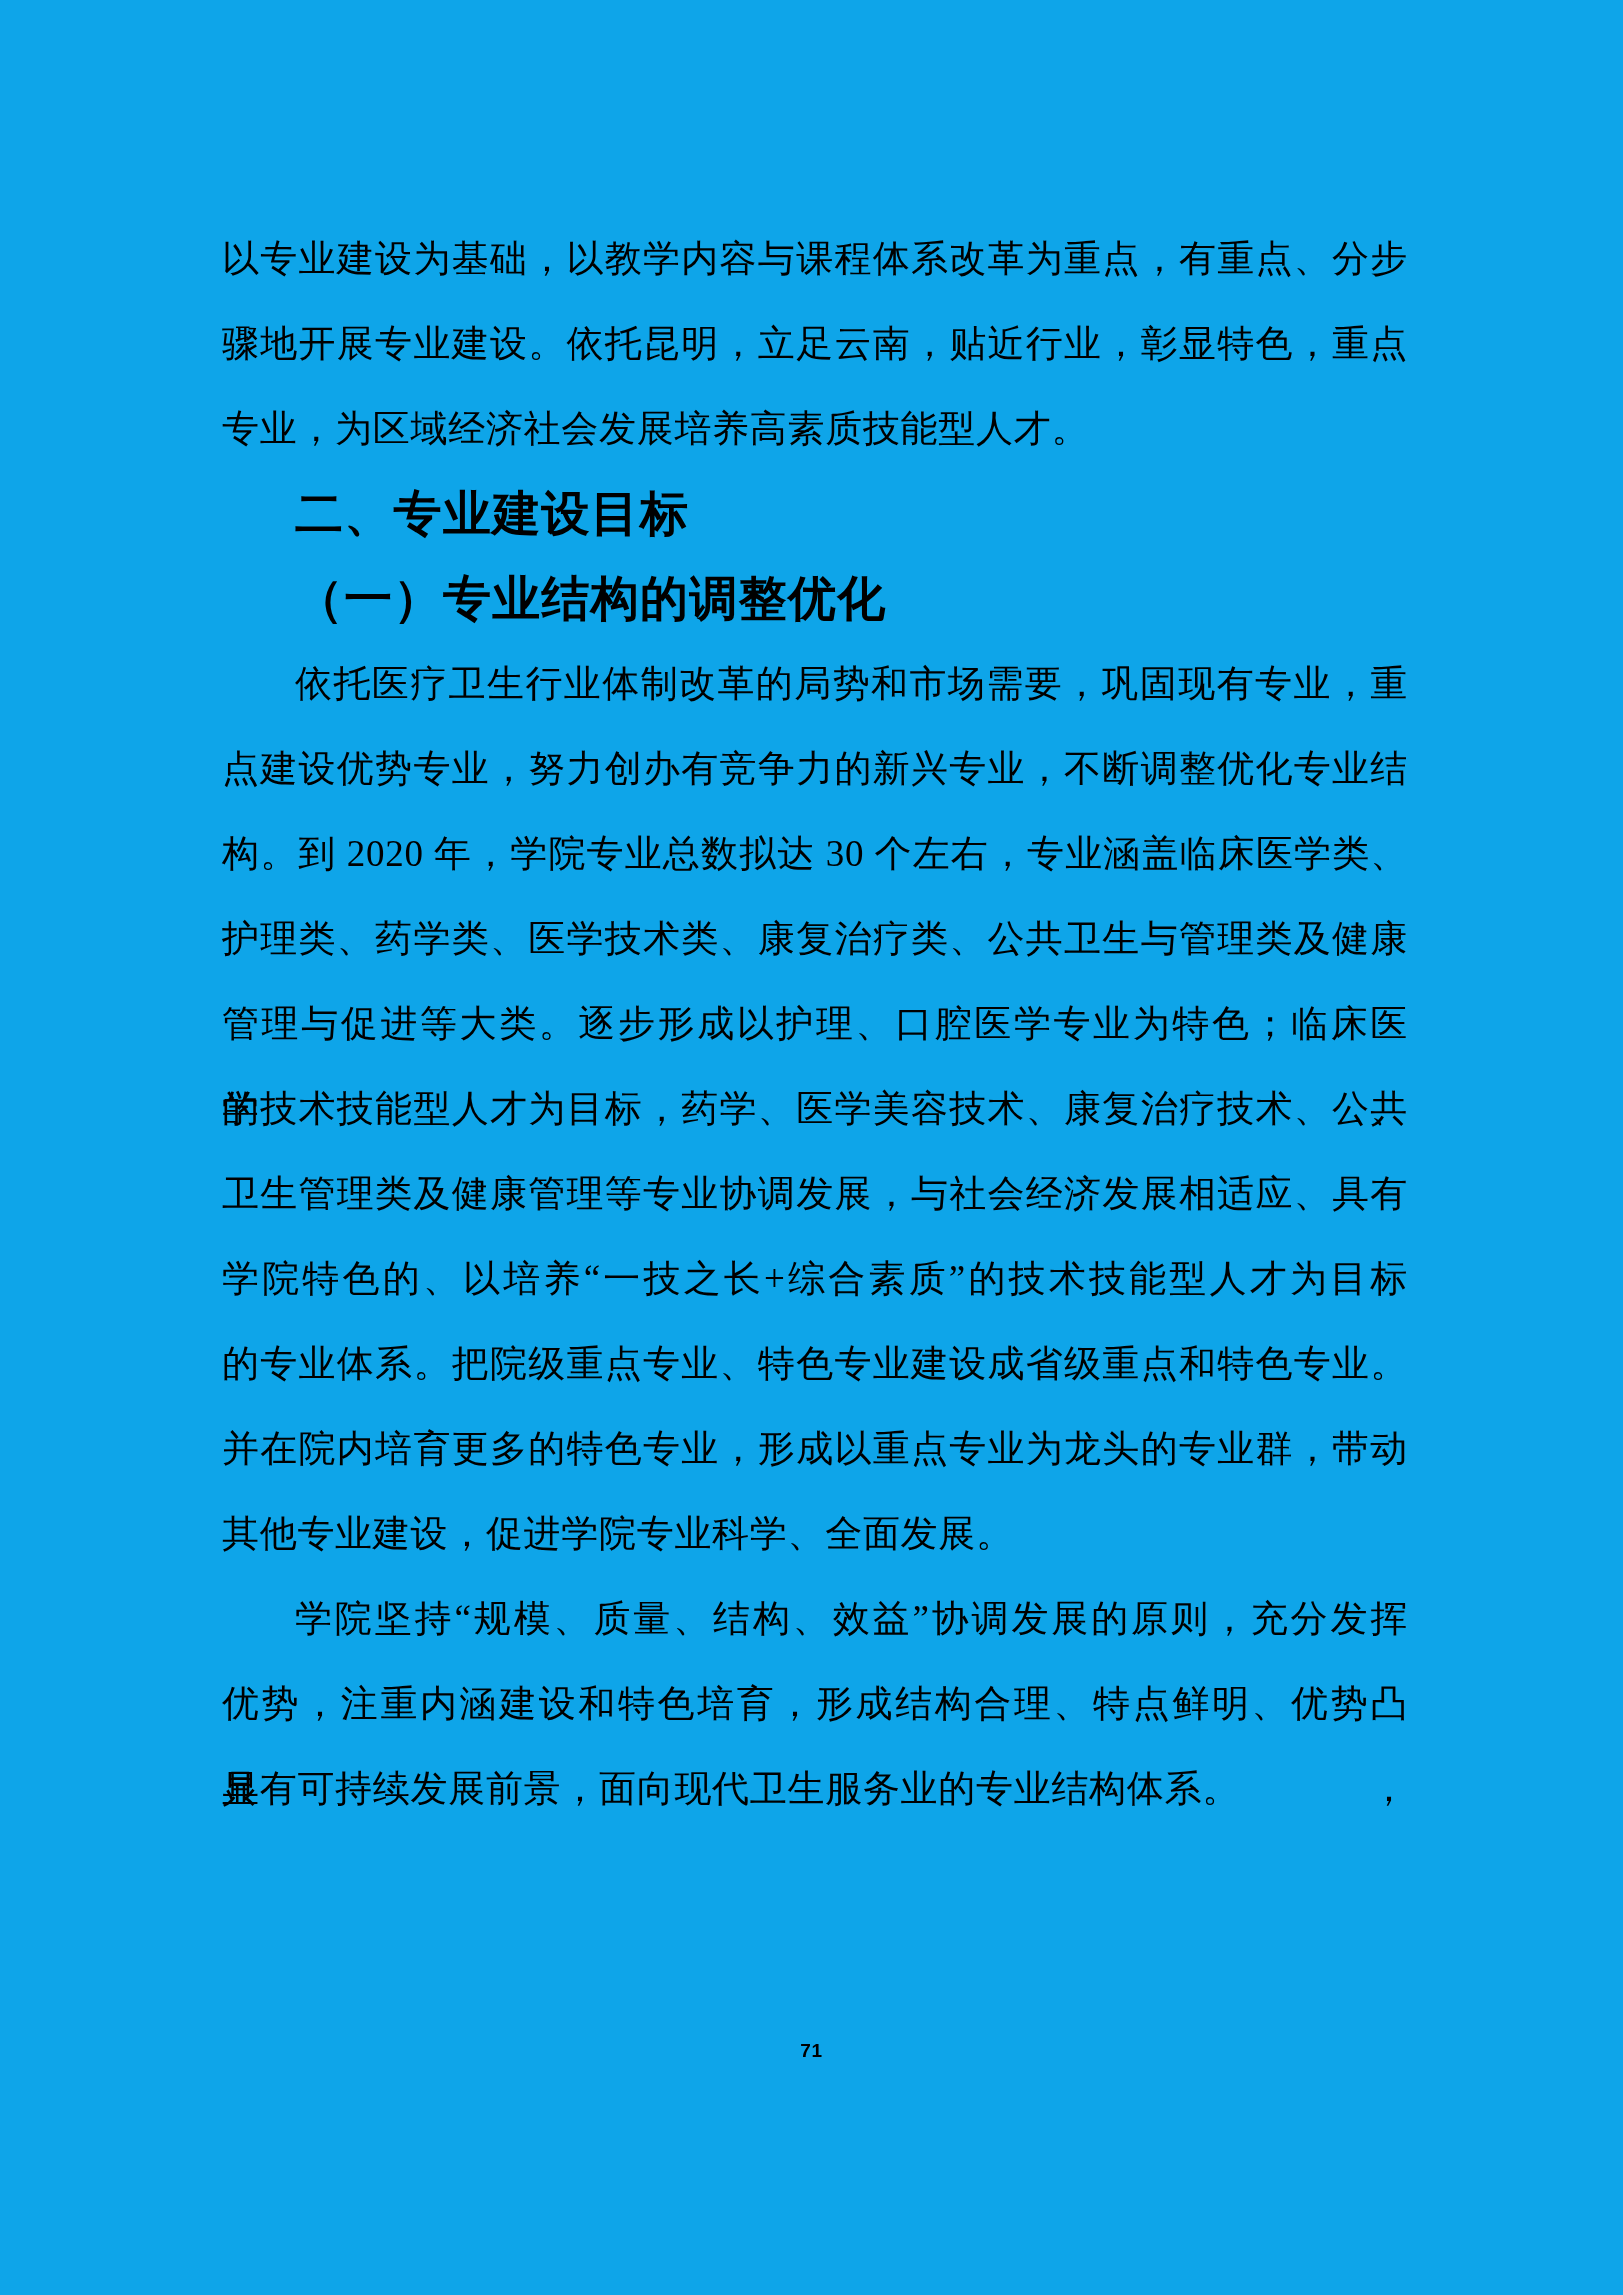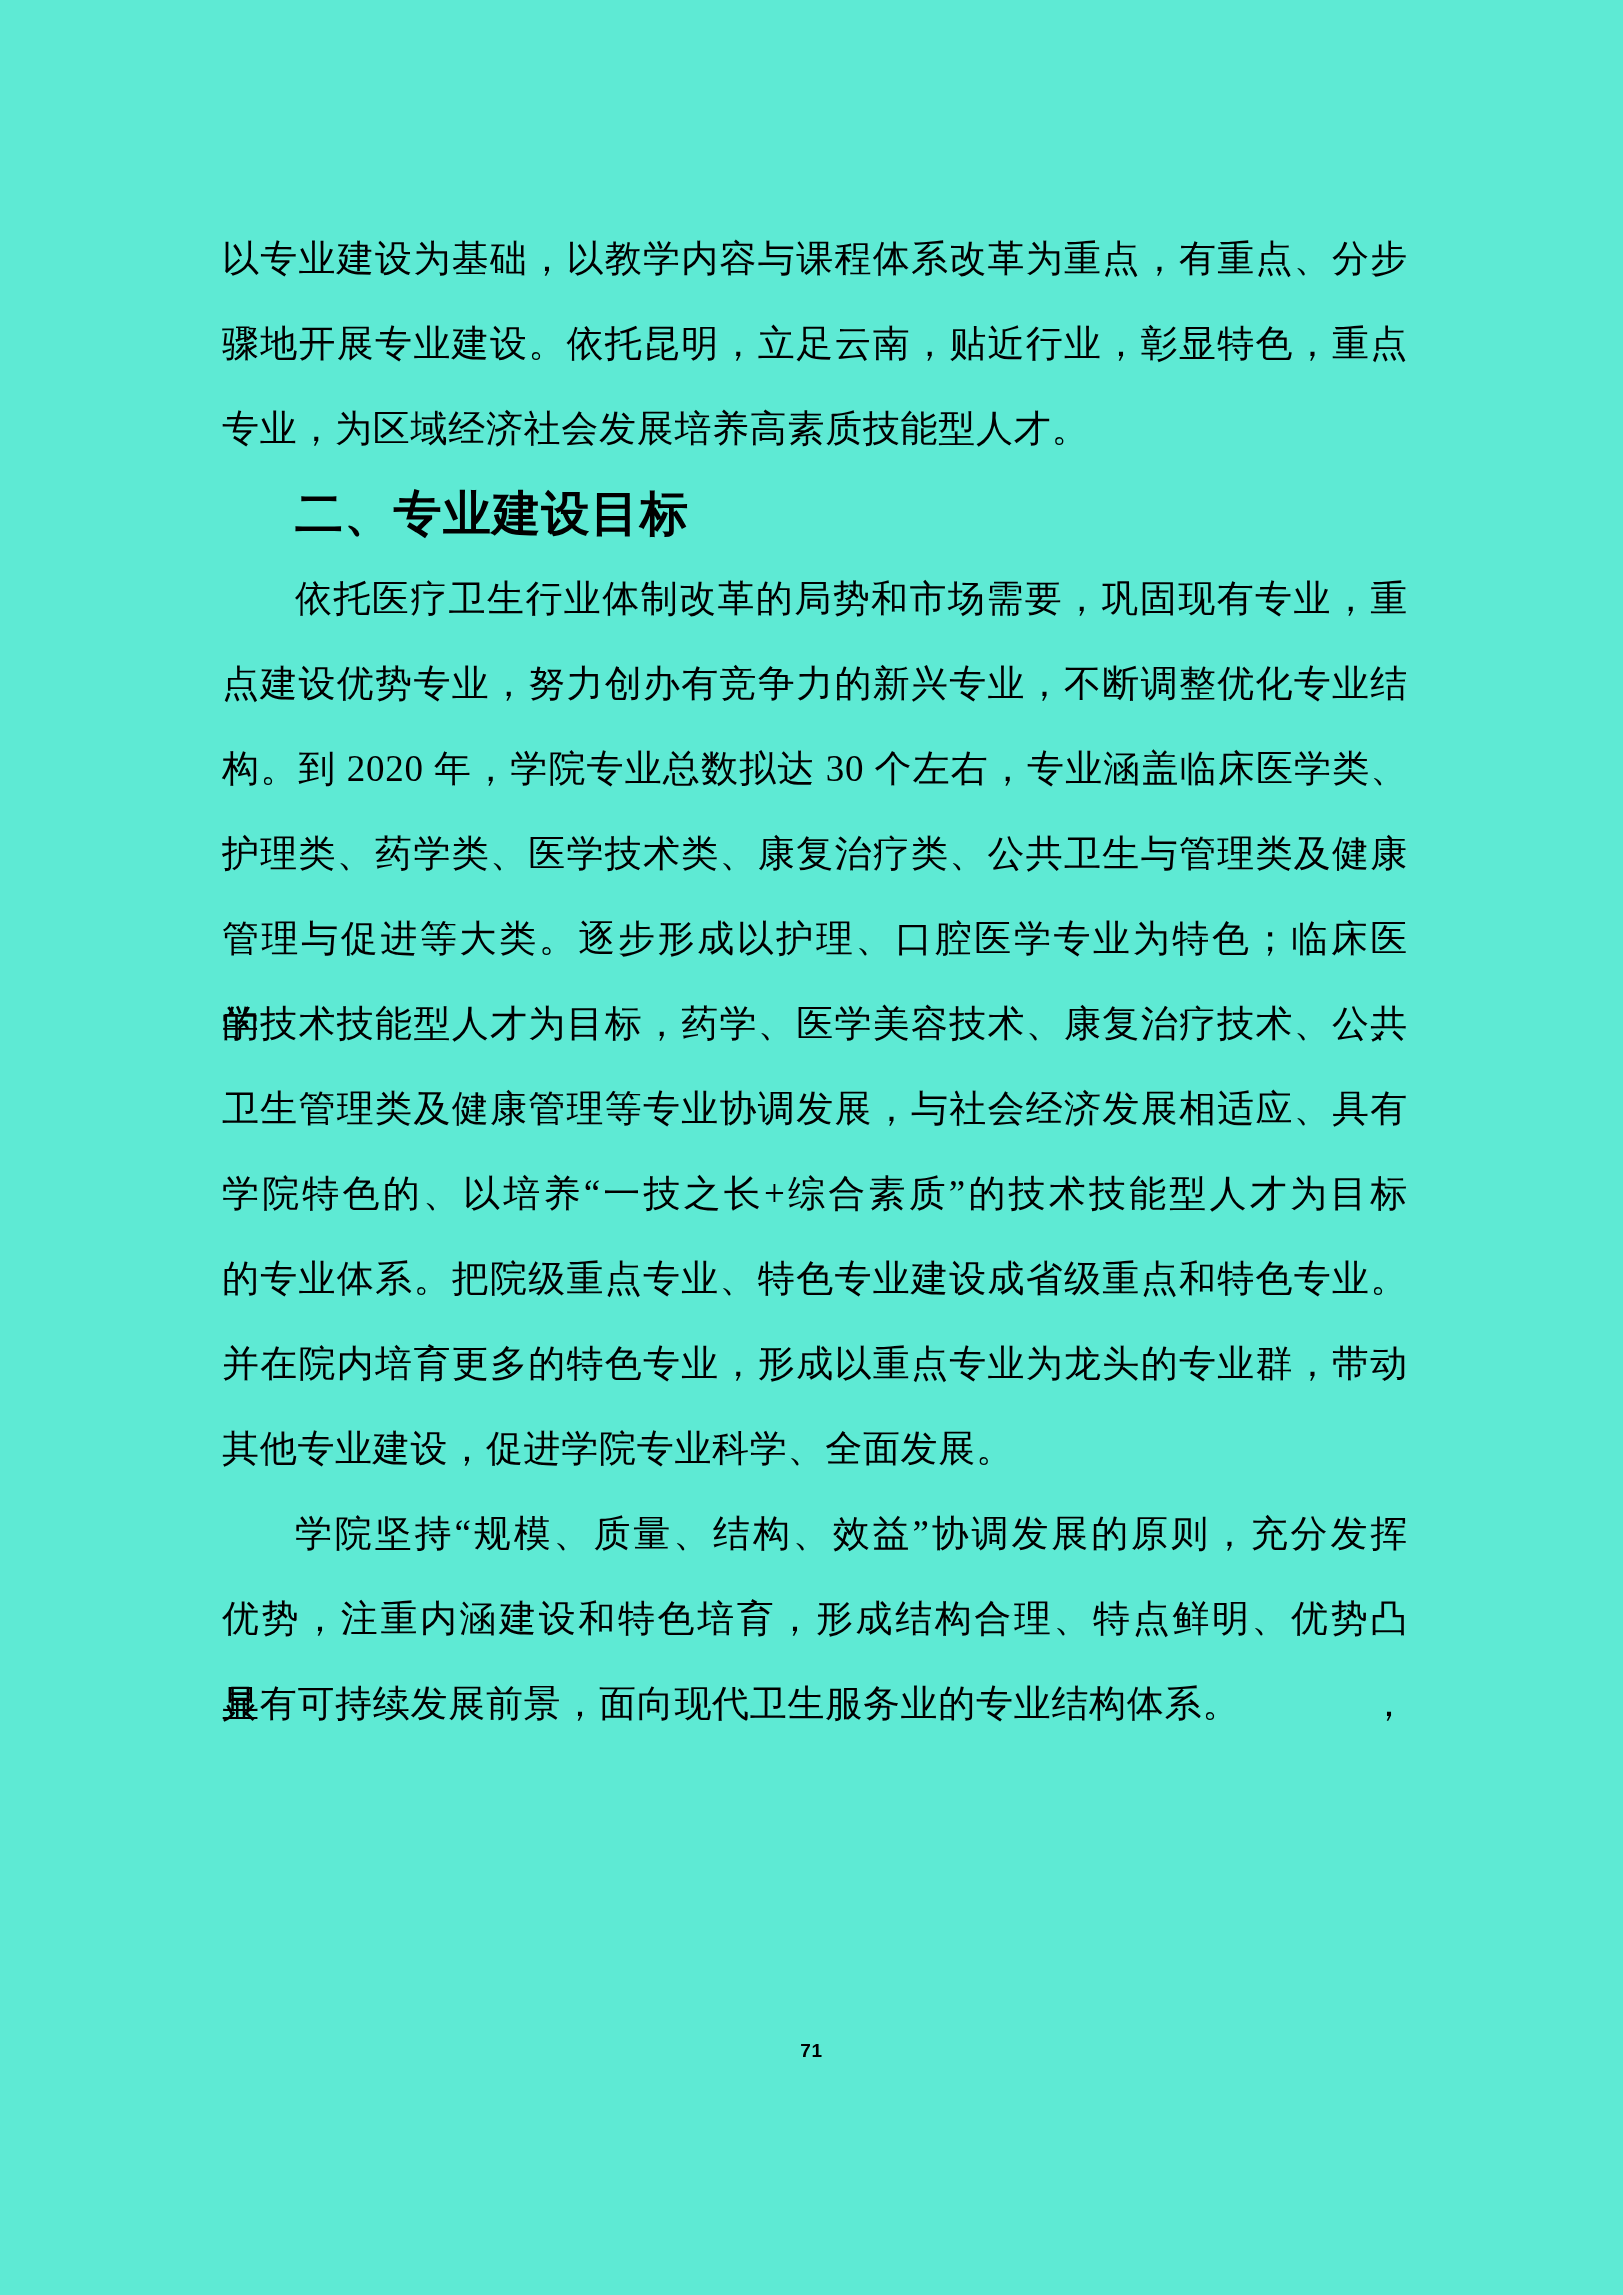--- a/index.html
+++ b/index.html
@@ -4,21 +4,21 @@
 <style>
   html, body {
     margin: 0;
     padding: 0;
     background: #e8e8e8;
   }
   .page {
     position: relative;
     width: 1623px;
     height: 2295px;
-    background: #5eead4;
+    background: #0ea5e9;
     margin: 0 auto;
     font-family: "Liberation Serif", "DejaVu Serif", serif;
     color: #000000;
     overflow: hidden;
   }
   .textblock {
     position: absolute;
     left: 222px;
     top: 216px;
     width: 1186px;
@@ -61,20 +61,21 @@
 
 <div class="page">
   <div class="textblock">
 
     <div class="line j">以专业建设为基础，以教学内容与课程体系改革为重点，有重点、分步</div>
     <div class="line j">骤地开展专业建设。依托昆明，立足云南，贴近行业，彰显特色，重点</div>
     <div class="line">专业，为区域经济社会发展培养高素质技能型人才。</div>
 
     <div class="line heading">二、专业建设目标</div>
 
+    <div class="line heading">（一）专业结构的调整优化</div>
 
     <div class="line j indent">依托医疗卫生行业体制改革的局势和市场需要，巩固现有专业，重</div>
     <div class="line j">点建设优势专业，努力创办有竞争力的新兴专业，不断调整优化专业结</div>
     <div class="line j">构。到 2020 年，学院专业总数拟达 30 个左右，专业涵盖临床医学类、</div>
     <div class="line j">护理类、药学类、医学技术类、康复治疗类、公共卫生与管理类及健康</div>
     <div class="line j">管理与促进等大类。逐步形成以护理、口腔医学专业为特色；临床医学、</div>
     <div class="line j">的技术技能型人才为目标，药学、医学美容技术、康复治疗技术、公共</div>
     <div class="line j">卫生管理类及健康管理等专业协调发展，与社会经济发展相适应、具有</div>
     <div class="line j">学院特色的、以培养“一技之长+综合素质”的技术技能型人才为目标</div>
     <div class="line j">的专业体系。把院级重点专业、特色专业建设成省级重点和特色专业。</div>

